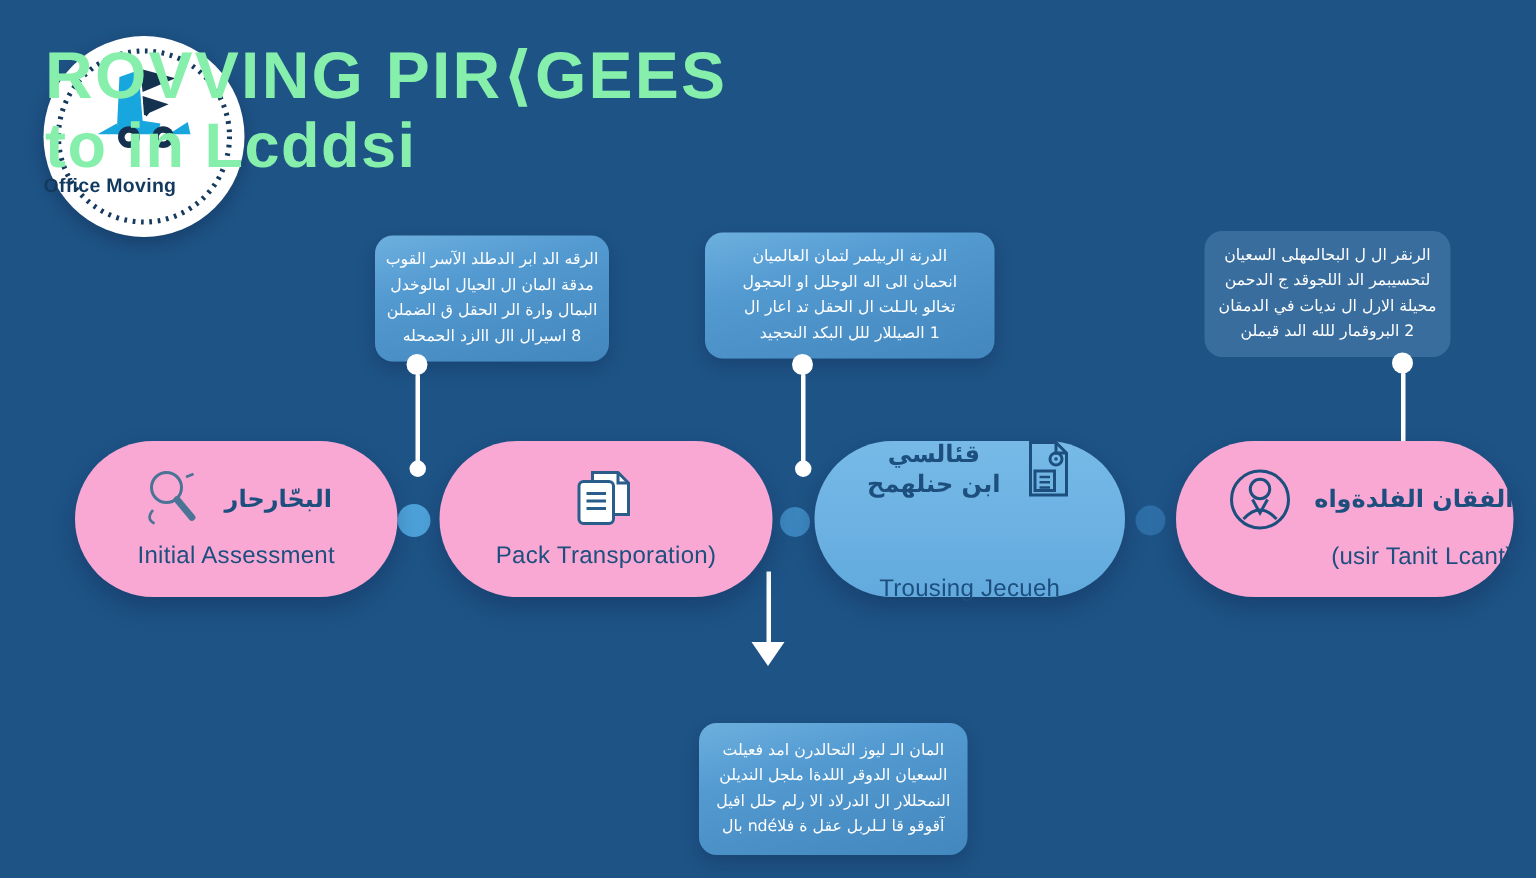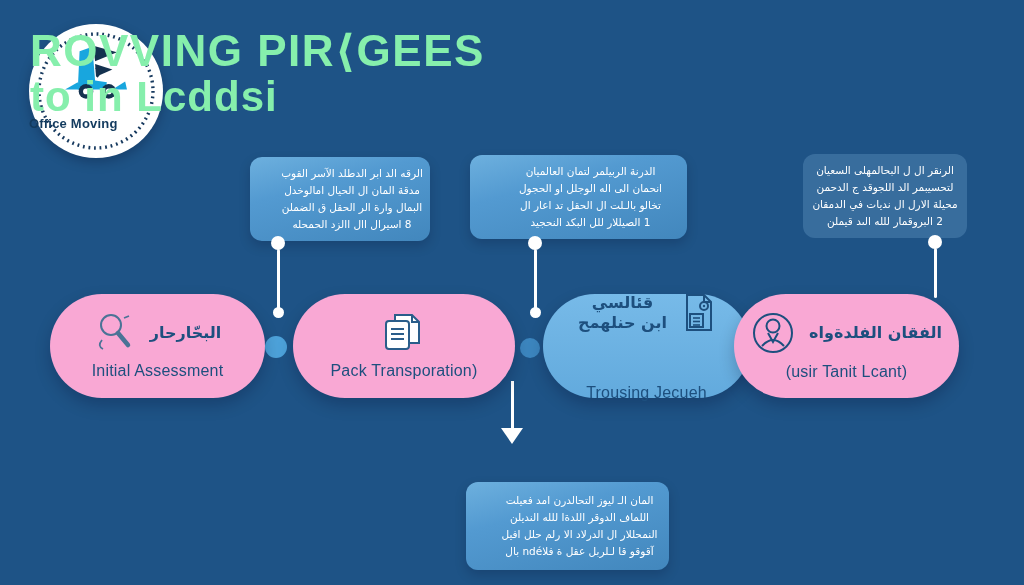--- a/index.html
+++ b/index.html
@@ -22,21 +22,21 @@
   .title-l1{font-size:44px;letter-spacing:1.5px;line-height:1.05;}
   .title-l2{font-size:42px;letter-spacing:1px;line-height:1.1;}
 
   
   .callout{border-radius:12px;color:#ffffff;direction:rtl;text-align:center;
            font-family:"DejaVu Sans",sans-serif;
            display:flex;flex-direction:column;justify-content:center;}
   .callout .ln{font-size:10.5px;line-height:17px;white-space:nowrap;}
   .callout.solid{
     background:linear-gradient(165deg,#6db0de 0%,#539ad1 35%,#4287bd 100%);
-    box-shadow:0 5px 12px rgba(0,0,30,.18);padding-left:24px;}
+    box-shadow:0 5px 12px rgba(0,0,30,.18);}
   .callout.subtle{background:rgba(130,180,223,.27);}
   .co-tl{left:250px;top:157px;width:156px;height:84px;}
   .co-tm{left:470px;top:155px;width:193px;height:84px;}
   .co-tr{left:803px;top:154px;width:164px;height:84px;}
   .co-b {left:466px;top:450px;width:179px;height:88px;margin-top:32px;}
 
   
   .vline{width:3px;background:#ffffff;border-radius:2px;}
   .dot{border-radius:50%;}
   .dot.white{background:#ffffff;}
@@ -172,33 +172,33 @@
         <line x1="12" y1="31.5" x2="19" y2="31.5" stroke-width="1.6"></line>
         <line x1="12" y1="35" x2="19" y2="35" stroke-width="1.6"></line>
         <circle cx="23" cy="16" r="4"></circle>
         <circle cx="23" cy="16" r="1.2" fill="#1d4f7e" stroke="none"></circle>
       </svg>
     </span>
   </div>
   <div class="stage-en">Trousing Jecueh</div>
 </div>
 
-<div class="abs stage" style="left:734px;width:225px;">
+<div class="abs stage" style="left:784px;width:225px;align-items:flex-end;">
   <div class="stage-top">
     <span class="icon">
       <svg width="44" height="44" viewBox="0 0 44 44" fill="none" stroke="#1d4f7e" stroke-width="2">
         <circle cx="22" cy="22" r="19"></circle>
         <circle cx="22" cy="15" r="6.5"></circle>
         <path d="M11,35 Q22,23 33,35"></path>
         <path d="M17,22 L22,31 L27,22"></path>
       </svg>
     </span>
     <span class="stage-ar">الفقان الفلدةواه</span>
   </div>
   <div class="stage-en">(usir Tanit Lcant)</div>
 </div>
 
 <div class="abs callout solid co-b">
   <div class="ln">المان الـ ليوز التحالدرن امد فعيلت</div>
-  <div class="ln">اللماف الدوقر اللدةا للله النديلن</div>
+  <div class="ln">السعيان الدوقر اللدةا ملجل النديلن</div>
   <div class="ln">النمحللار ال الدرلاد الا رلم حلل افيل</div>
   <div class="ln">آقوقو قا لـلربل عقل ة فلاndé بال</div>
 </div>
 
 </body></html>

